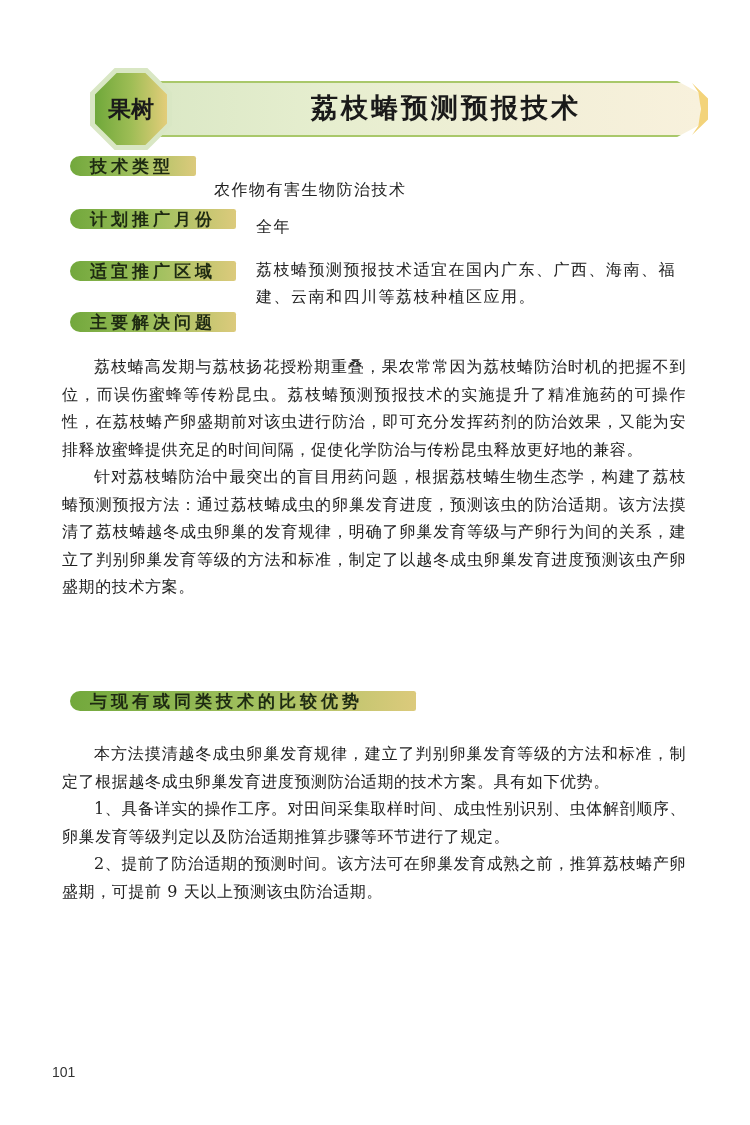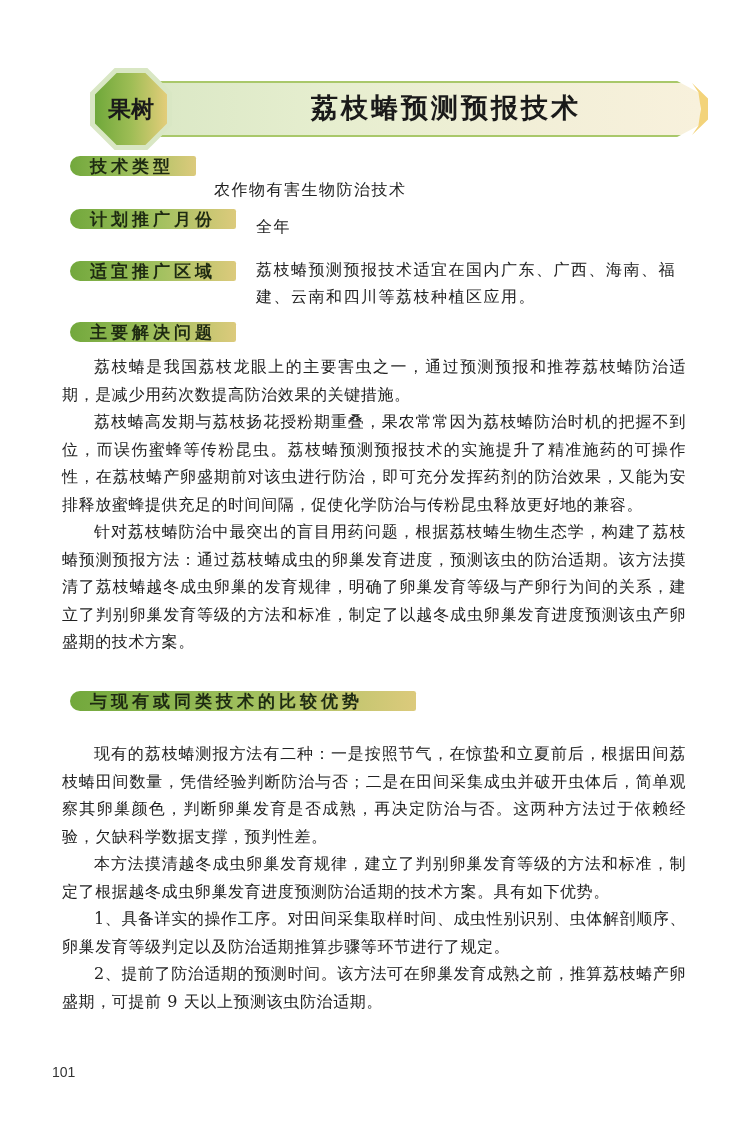--- a/index.html
+++ b/index.html
@@ -84,30 +84,28 @@
 
 <div class="pill" style="top:156px; width:126px;">技术类型</div>
 <div class="field-value" style="left:214px; top:176px;">农作物有害生物防治技术</div>
 
 <div class="pill" style="top:209px; width:166px;">计划推广月份</div>
 <div class="field-value" style="left:256px; top:213px;">全年</div>
 
 <div class="pill" style="top:261px; width:166px;">适宜推广区域</div>
 <div class="field-value" style="left:256px; top:256px; width:430px;">荔枝蝽预测预报技术适宜在国内广东、广西、海南、福建、云南和四川等荔枝种植区应用。</div>
 
-<div class="pill" style="top:312px; width:166px;margin-top:10px;">主要解决问题</div>
+<div class="pill" style="top:312px; width:166px;">主要解决问题</div>
 
 <div class="section-body" style="top:353px;">
-  <p>荔枝蝽是我国荔枝龙眼上的主要害虫之一，通过预测预报和推荐荔枝蝽防治适期，是减少用药次数提高防治效果的关键措施。</p>
   <p>荔枝蝽高发期与荔枝扬花授粉期重叠，果农常常因为荔枝蝽防治时机的把握不到位，而误伤蜜蜂等传粉昆虫。荔枝蝽预测预报技术的实施提升了精准施药的可操作性，在荔枝蝽产卵盛期前对该虫进行防治，即可充分发挥药剂的防治效果，又能为安排释放蜜蜂提供充足的时间间隔，促使化学防治与传粉昆虫释放更好地的兼容。</p>
   <p>针对荔枝蝽防治中最突出的盲目用药问题，根据荔枝蝽生物生态学，构建了荔枝蝽预测预报方法：通过荔枝蝽成虫的卵巢发育进度，预测该虫的防治适期。该方法摸清了荔枝蝽越冬成虫卵巢的发育规律，明确了卵巢发育等级与产卵行为间的关系，建立了判别卵巢发育等级的方法和标准，制定了以越冬成虫卵巢发育进度预测该虫产卵盛期的技术方案。</p>
 </div>
 
 <div class="pill" style="top:691px; width:346px;">与现有或同类技术的比较优势</div>
 
 <div class="section-body" style="top:740px;">
-  <p>现有的荔枝蝽测报方法有二种：一是按照节气，在惊蛰和立夏前后，根据田间荔枝蝽田间数量，凭借经验判断防治与否；二是在田间采集成虫并破开虫体后，简单观察其卵巢颜色，判断卵巢发育是否成熟，再决定防治与否。这两种方法过于依赖经验，欠缺科学数据支撑，预判性差。</p>
   <p>本方法摸清越冬成虫卵巢发育规律，建立了判别卵巢发育等级的方法和标准，制定了根据越冬成虫卵巢发育进度预测防治适期的技术方案。具有如下优势。</p>
   <p>1、具备详实的操作工序。对田间采集取样时间、成虫性别识别、虫体解剖顺序、卵巢发育等级判定以及防治适期推算步骤等环节进行了规定。</p>
   <p>2、提前了防治适期的预测时间。该方法可在卵巢发育成熟之前，推算荔枝蝽产卵盛期，可提前 9 天以上预测该虫防治适期。</p>
 </div>
 
 <div class="page-number">101</div>
 
 </body></html>

